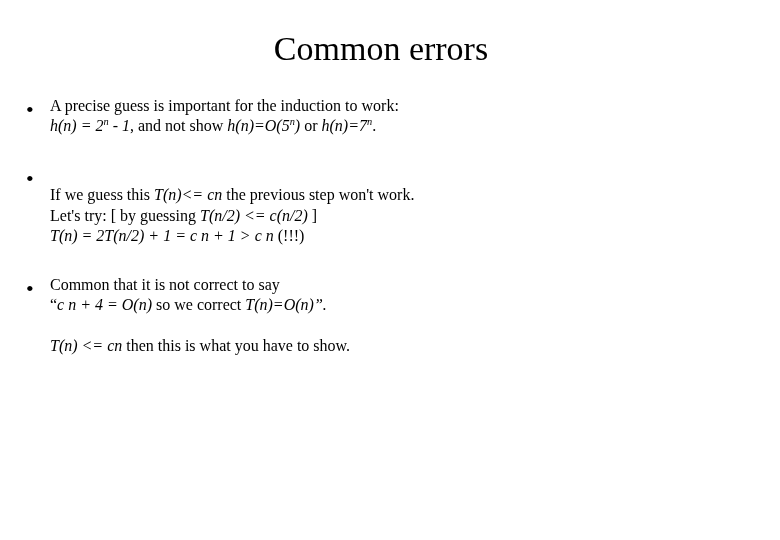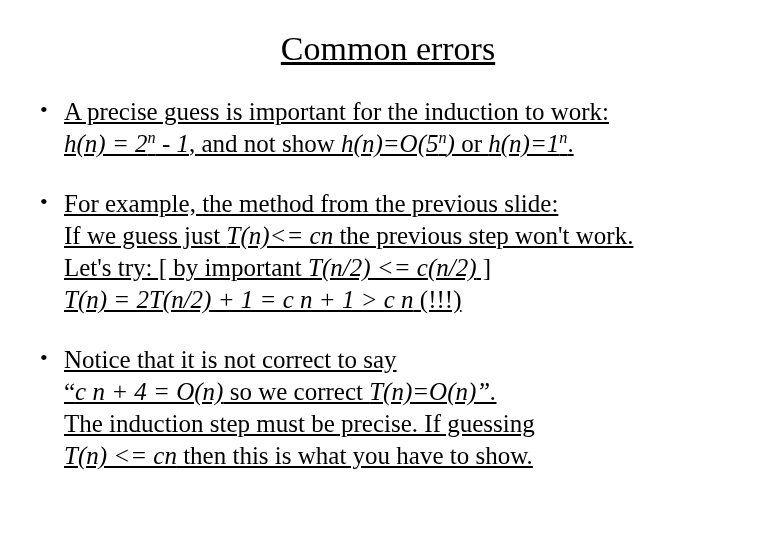--- a/index.html
+++ b/index.html
@@ -8,39 +8,38 @@
     width: 780px;
     height: 540px;
     background: #ffffff;
     font-family: "Times New Roman", Times, serif;
     color: #000000;
   }
   .slide {
     width: 780px;
     height: 540px;
     box-sizing: border-box;
-    padding: 20px 40px 20px 36px;
-    text-decoration: underline;
+    padding: 20px 40px 20px 22px;
   }
   .title {
     text-align: center;
     font-size: 34px;
     font-weight: normal;
     margin: 10px 0 28px 0;
   }
   ul.bullets {
     list-style: none;
     padding: 0;
     margin: 0;
   }
   ul.bullets > li {
     position: relative;
     padding-left: 28px;
     margin-bottom: 28px;
-    font-size: 25px;
+    font-size: 16px;
     line-height: 1.28;
   }
   ul.bullets > li::before {
     content: "•";
     position: absolute;
     left: 4px;
     top: 0;
     font-size: 22px;
   }
   .ital { font-style: italic; }
@@ -49,31 +48,31 @@
 </head>
 <body>
 
 <div class="slide">
   <h1 class="title">Common errors</h1>
 
   <ul class="bullets">
 
     <li>
       <span>A precise guess is important for the induction to work:</span><br>
-      <span class="ital">h(n) = 2</span><sup class="ital">n</sup><span class="ital"> - 1</span><span>, and not show </span><span class="ital">h(n)=O(5</span><sup class="ital">n</sup><span class="ital">)</span><span> or </span><span class="ital">h(n)=1</span><sup class="ital">n</sup><span>.</span>
+      <span class="ital">h(n) = 2</span><sup class="ital">n</sup><span class="ital"> - 1</span><span>, and not show </span><span class="ital">h(n)=O(5</span><sup class="ital">n</sup><span class="ital">)</span><span> or </span><span class="ital">h(n)=7</span><sup class="ital">n</sup><span>.</span>
     </li>
 
     <li>
-      <span>For example, the method from the previous slide:</span><br>
-      <span>If we guess just </span><span class="ital">T(n)&lt;= cn</span><span> the previous step won't work.</span><br>
-      <span>Let's try:  [ by important </span><span class="ital">T(n/2) &lt;= c(n/2)</span><span> ]</span><br>
+      <br>
+      <span>If we guess this </span><span class="ital">T(n)&lt;= cn</span><span> the previous step won't work.</span><br>
+      <span>Let's try:  [ by guessing </span><span class="ital">T(n/2) &lt;= c(n/2)</span><span> ]</span><br>
       <span class="ital">T(n) = 2T(n/2) + 1 = c n + 1 &gt; c n</span><span>  (!!!)</span>
     </li>
 
     <li>
-      <span>Notice that it is not correct to say</span><br>
+      <span>Common that it is not correct to say</span><br>
       <span>“</span><span class="ital">c n + 4 = O(n)</span><span> so we correct </span><span class="ital">T(n)=O(n)”.</span><br>
-      <span>The induction step must be precise. If guessing</span><br>
+      <br>
       <span class="ital">T(n) &lt;= cn</span><span> then this is what you have to show.</span>
     </li>
 
   </ul>
 </div>
 
 </body></html>

